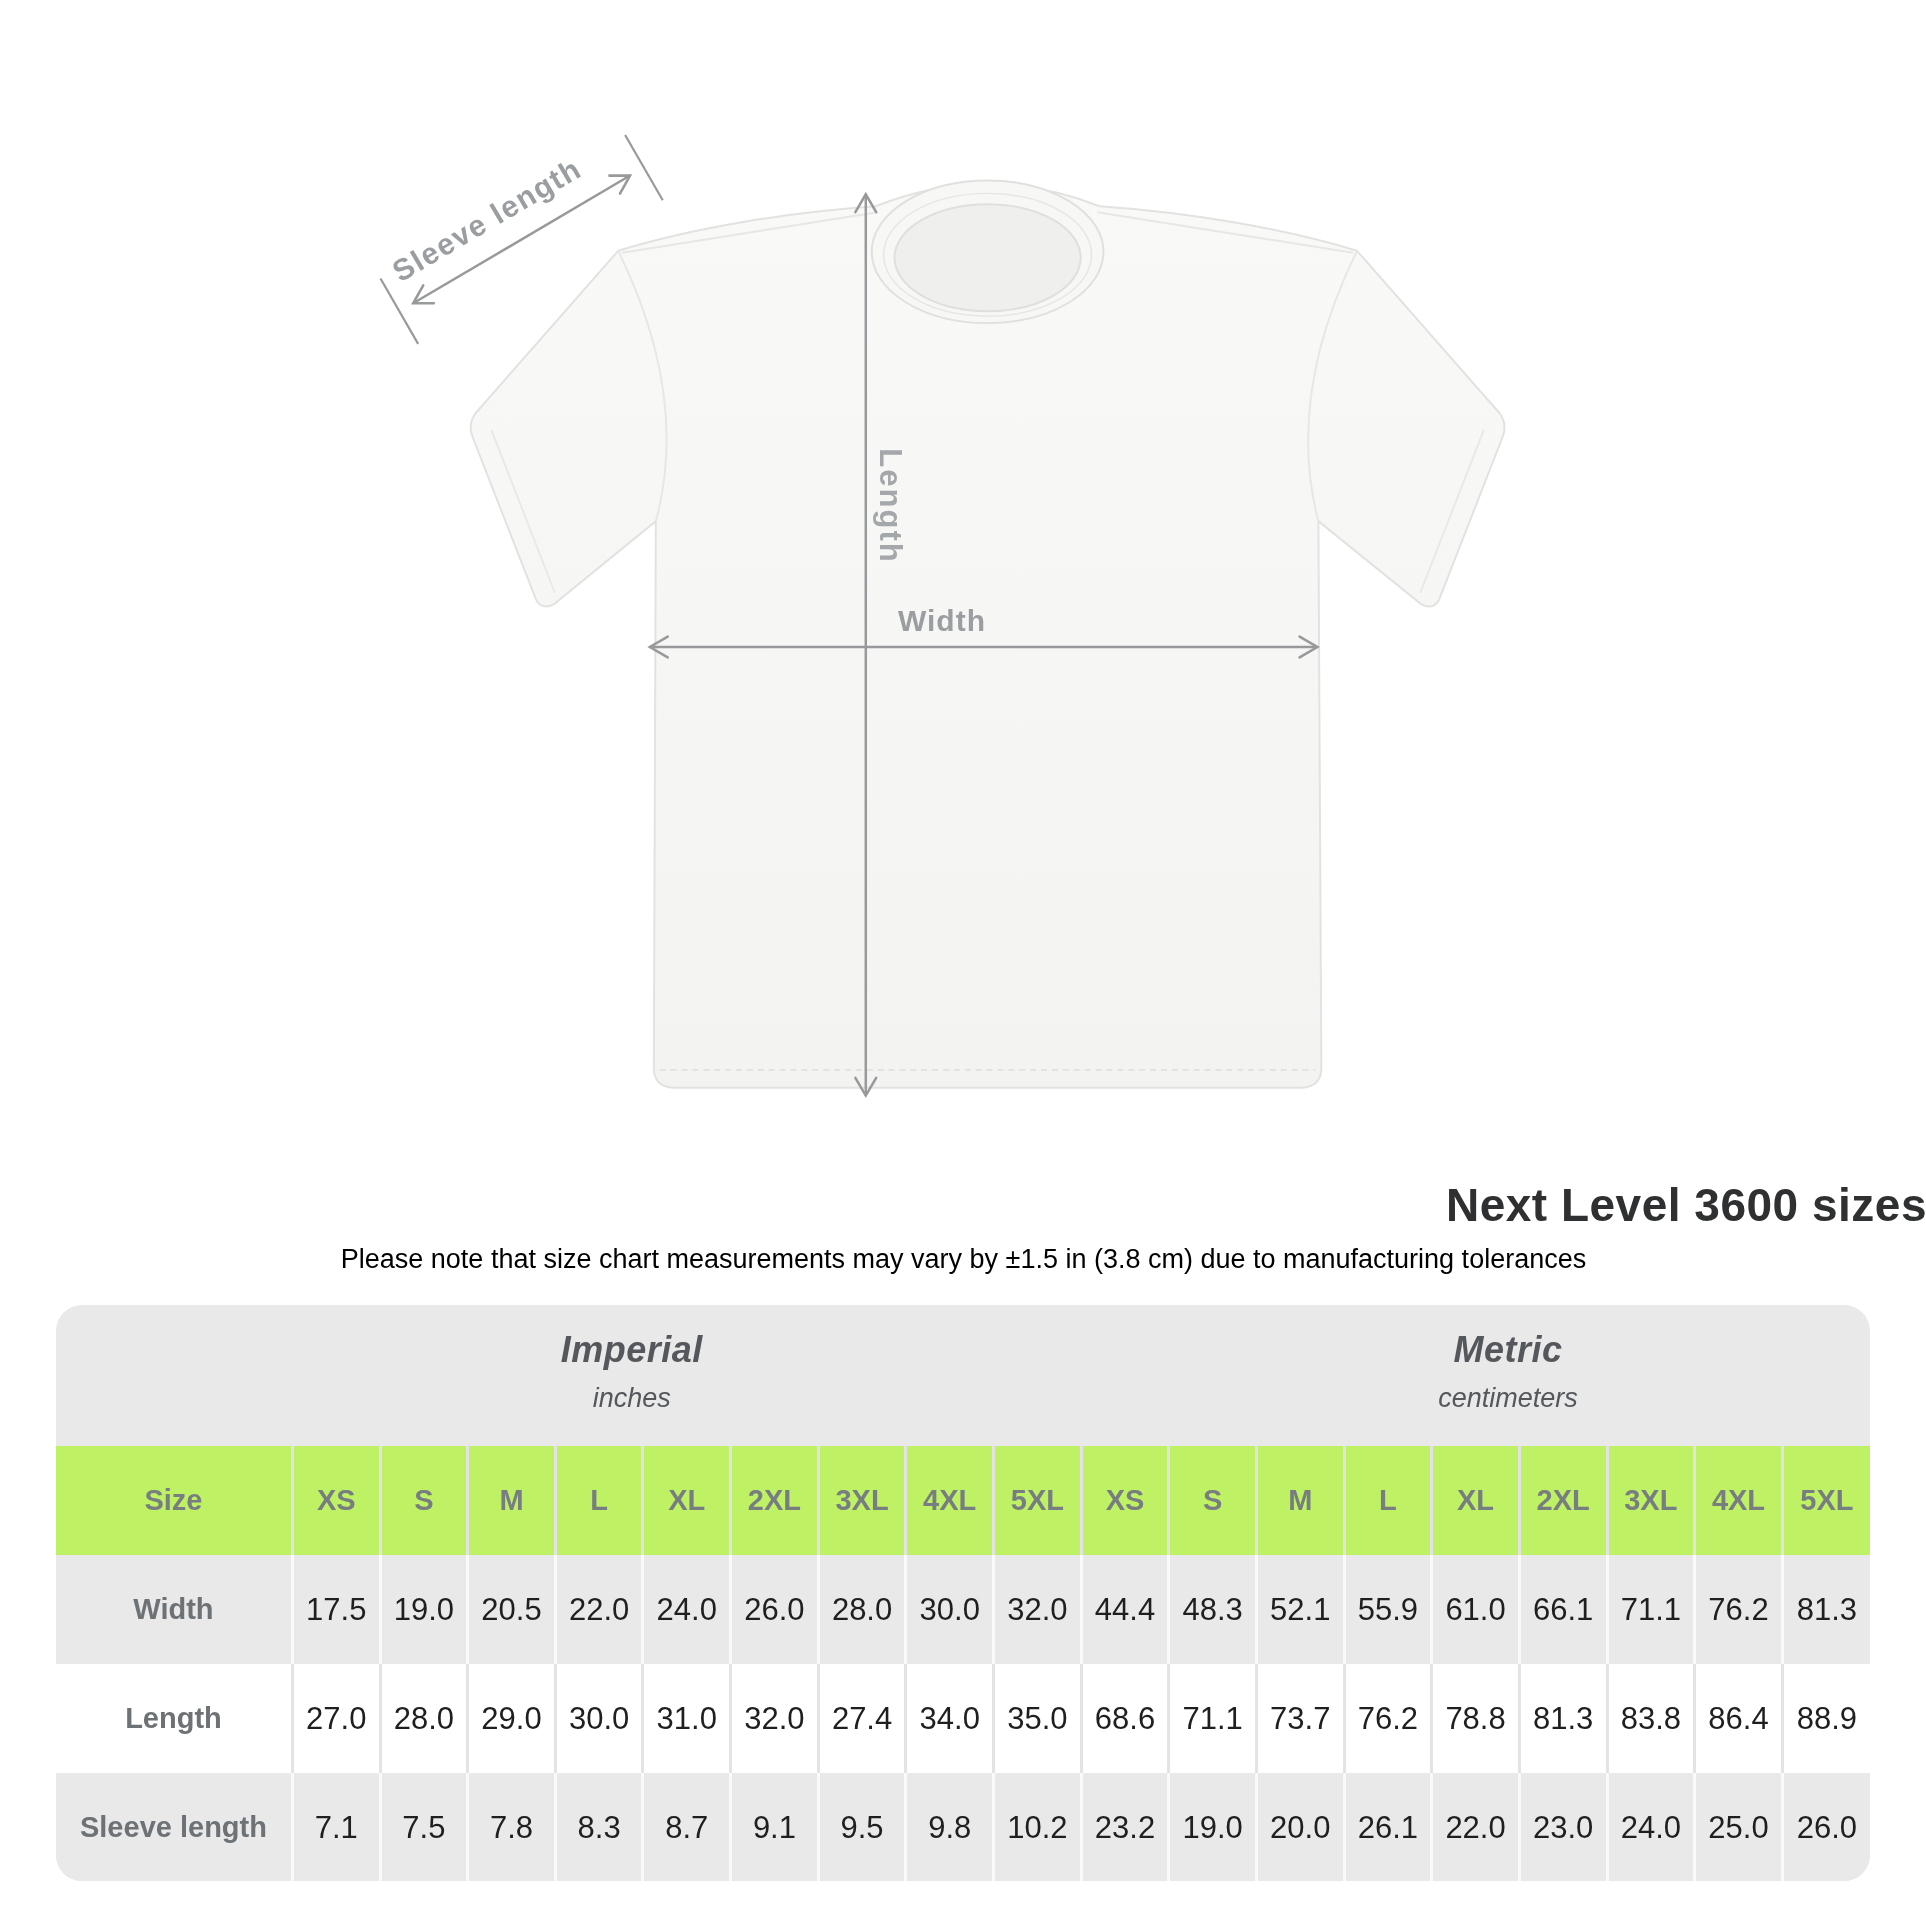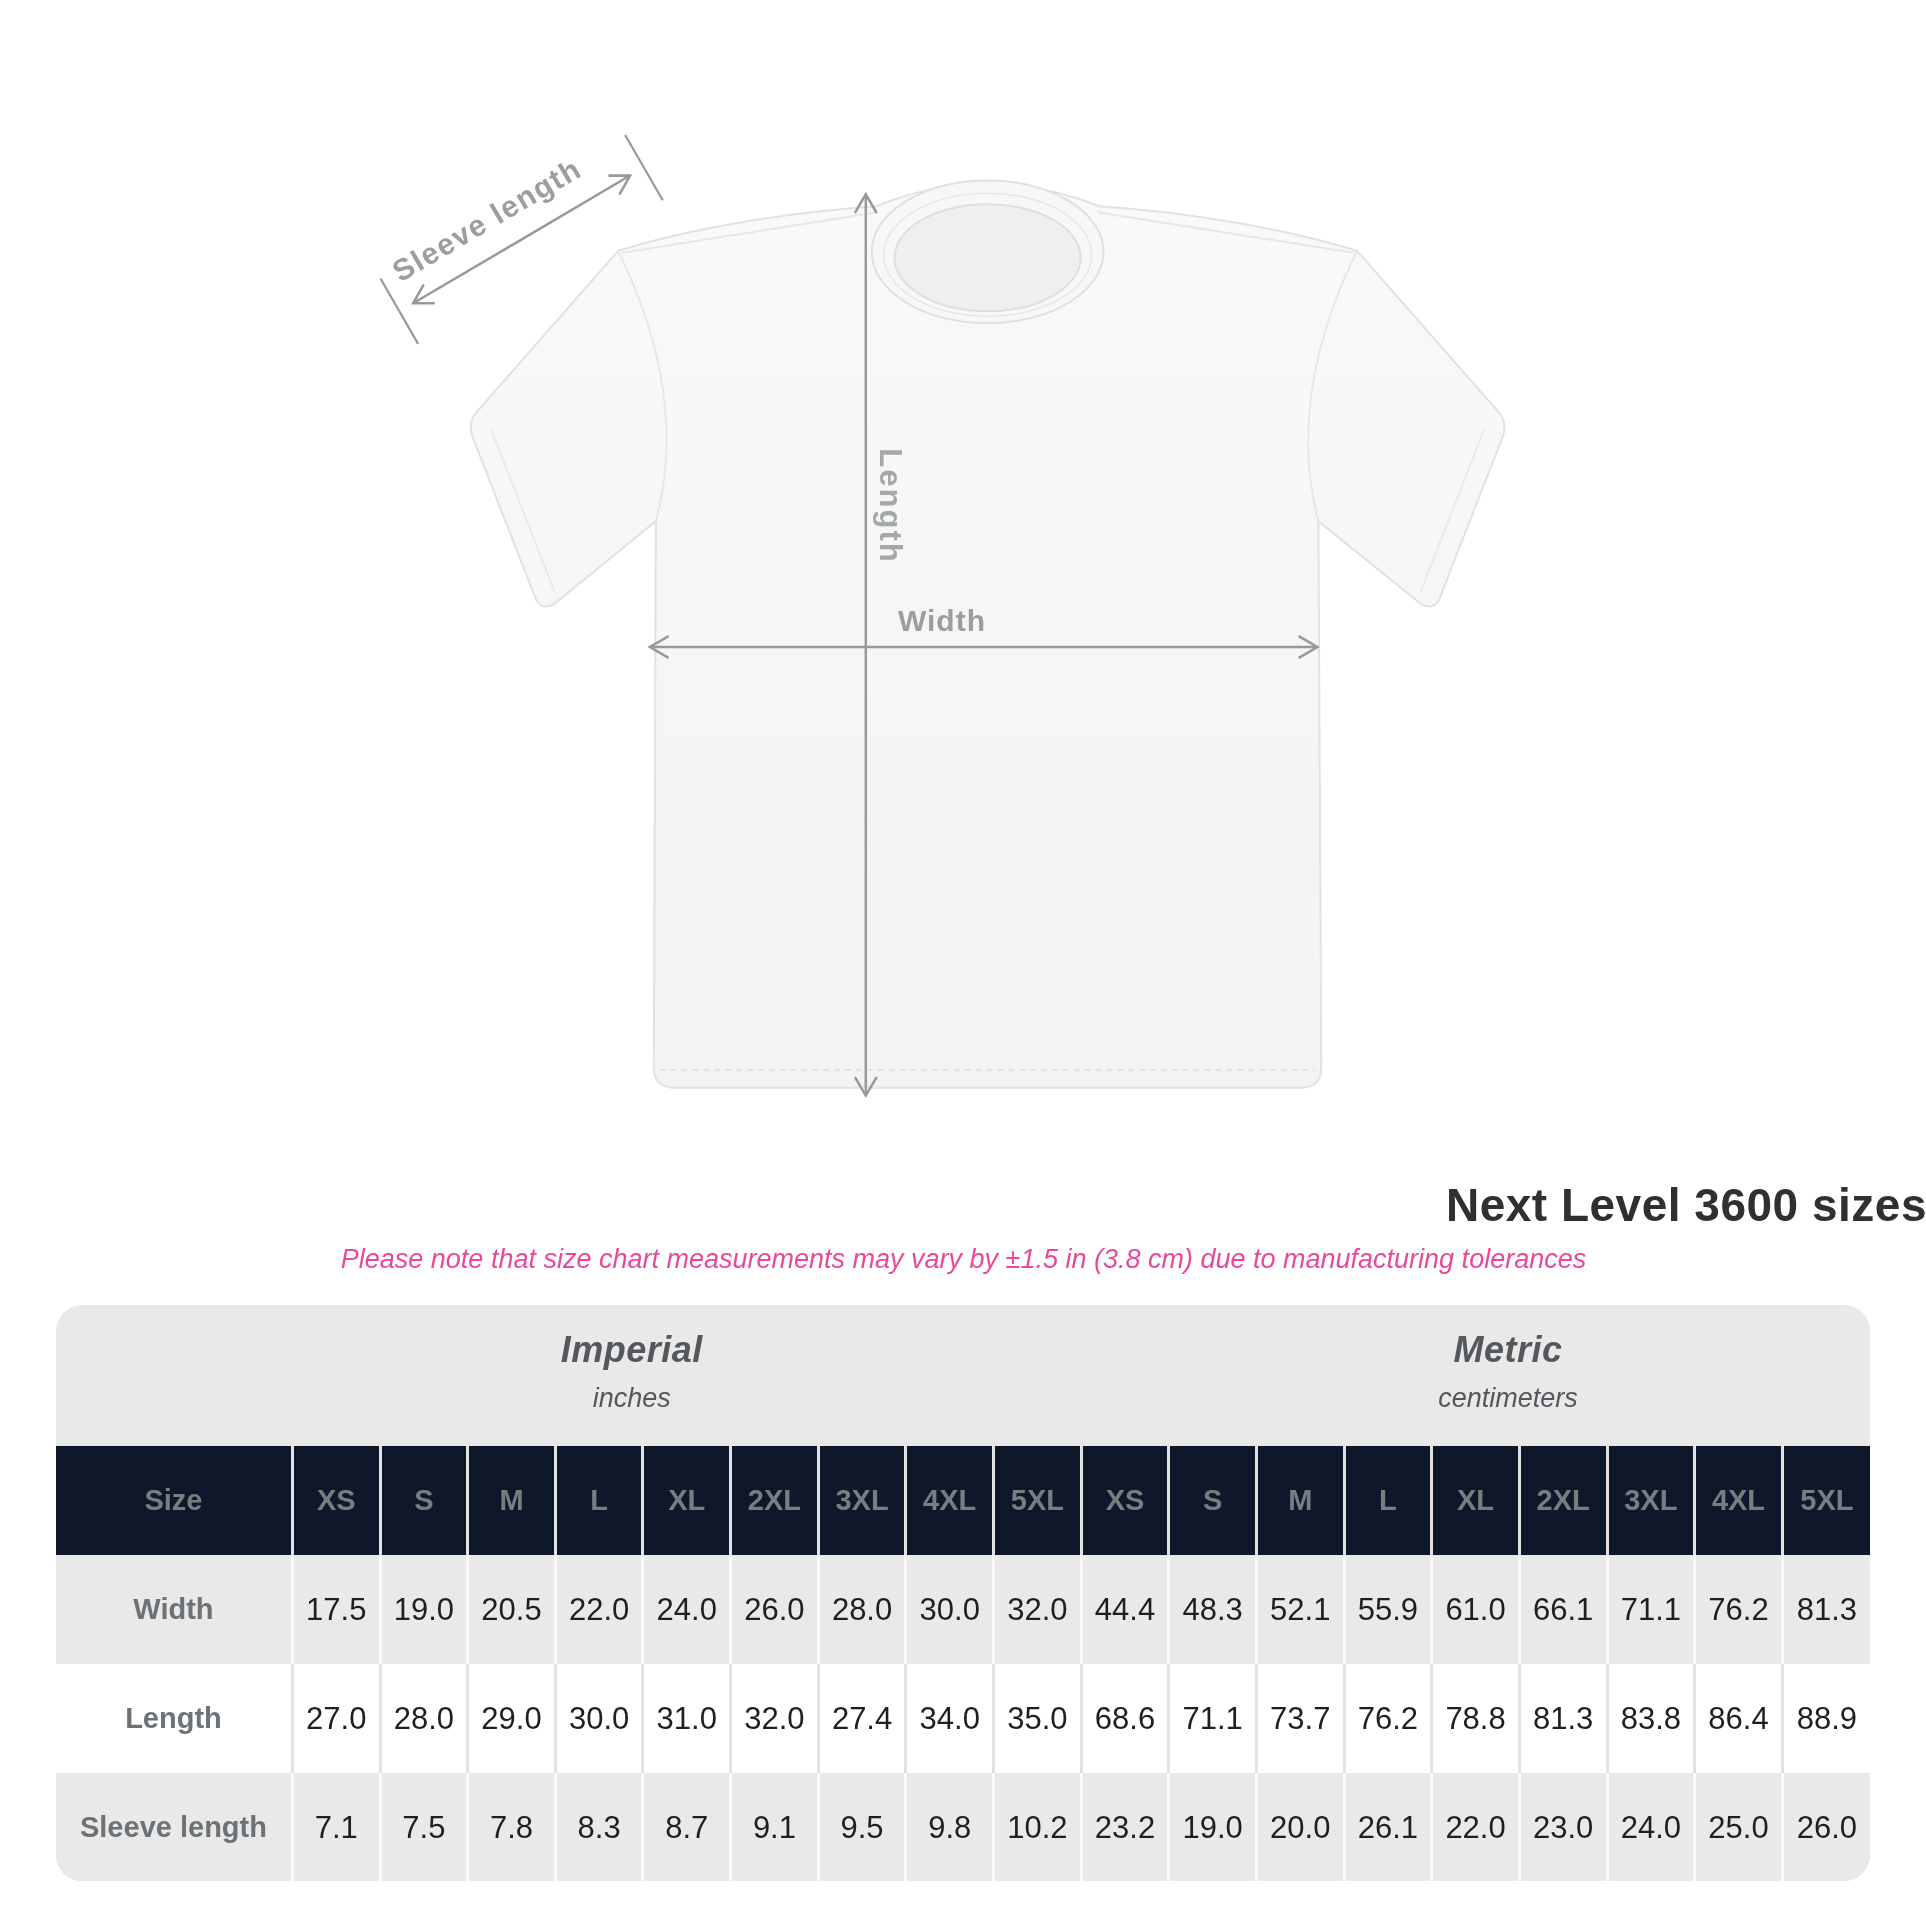--- a/index.html
+++ b/index.html
@@ -13,38 +13,38 @@
                     transform:translate(-50%,-50%) rotate(-30.5deg);}
   .dim-label.len{left:890px;top:506px;font-size:31px;letter-spacing:2px;color:#a5a8ab;
                  transform:translate(-50%,-50%) rotate(90deg);}
   .dim-label.wid{left:942px;top:621px;font-size:30px;letter-spacing:1px;
                  transform:translate(-50%,-50%);}
 
   
   .title{position:absolute;top:1178px;left:0;width:100%;margin:0;text-align:right;
          font-size:46px;font-weight:700;color:#2e3032;letter-spacing:0.5px;}
   .subtitle{position:absolute;top:1244px;left:0;width:100%;margin:0;text-align:center;
-            font-size:27px;font-style:italic;color:#ec4899;}
+            font-size:27px;color:#000000;}
 
   
   .chart{position:absolute;left:56px;top:1305px;width:1814px;height:576px;
          background:#e9e9e9;border-radius:26px;overflow:hidden;}
   .unit-band{position:relative;height:141px;}
   .unit-group{position:absolute;top:24px;transform:translateX(-50%);text-align:center;color:#54585c;margin-left:28px;}
   .unit-group.g-imperial{left:30.2%;}
   .unit-group.g-metric{left:78.5%;}
   .unit-title{font-size:36px;font-weight:700;font-style:italic;letter-spacing:0.5px;}
   .unit-sub{font-size:27px;font-style:italic;margin-top:12px;}
 
   table.sizes{width:100%;border-collapse:collapse;table-layout:fixed;}
   table.sizes tr{height:109px;}
   table.sizes th,table.sizes td{text-align:center;vertical-align:middle;padding:0;
         border-left:3px solid transparent;}
   table.sizes th:first-child,table.sizes td:first-child{border-left:none;width:12.95%;}
-  table.sizes th{font-size:29px;font-weight:700;color:#787d81;background:#0f172a;border-left-color:#e3e3e3;}
+  table.sizes th{font-size:29px;font-weight:700;color:#787d81;background:#bef264;border-left-color:#e3e3e3;}
   tr.plain td{background:#ffffff;border-left-color:#e3e3e3;}
   tr.shade td{background:#e9e9e9;border-left-color:#fafafa;}
   table.sizes td{font-size:31px;color:#1f1f21;}
   table.sizes td.rowlabel{font-size:29px;font-weight:700;color:#6d7276;}
 </style>
 </head>
 <body>
 
 <div class="stage">
 

